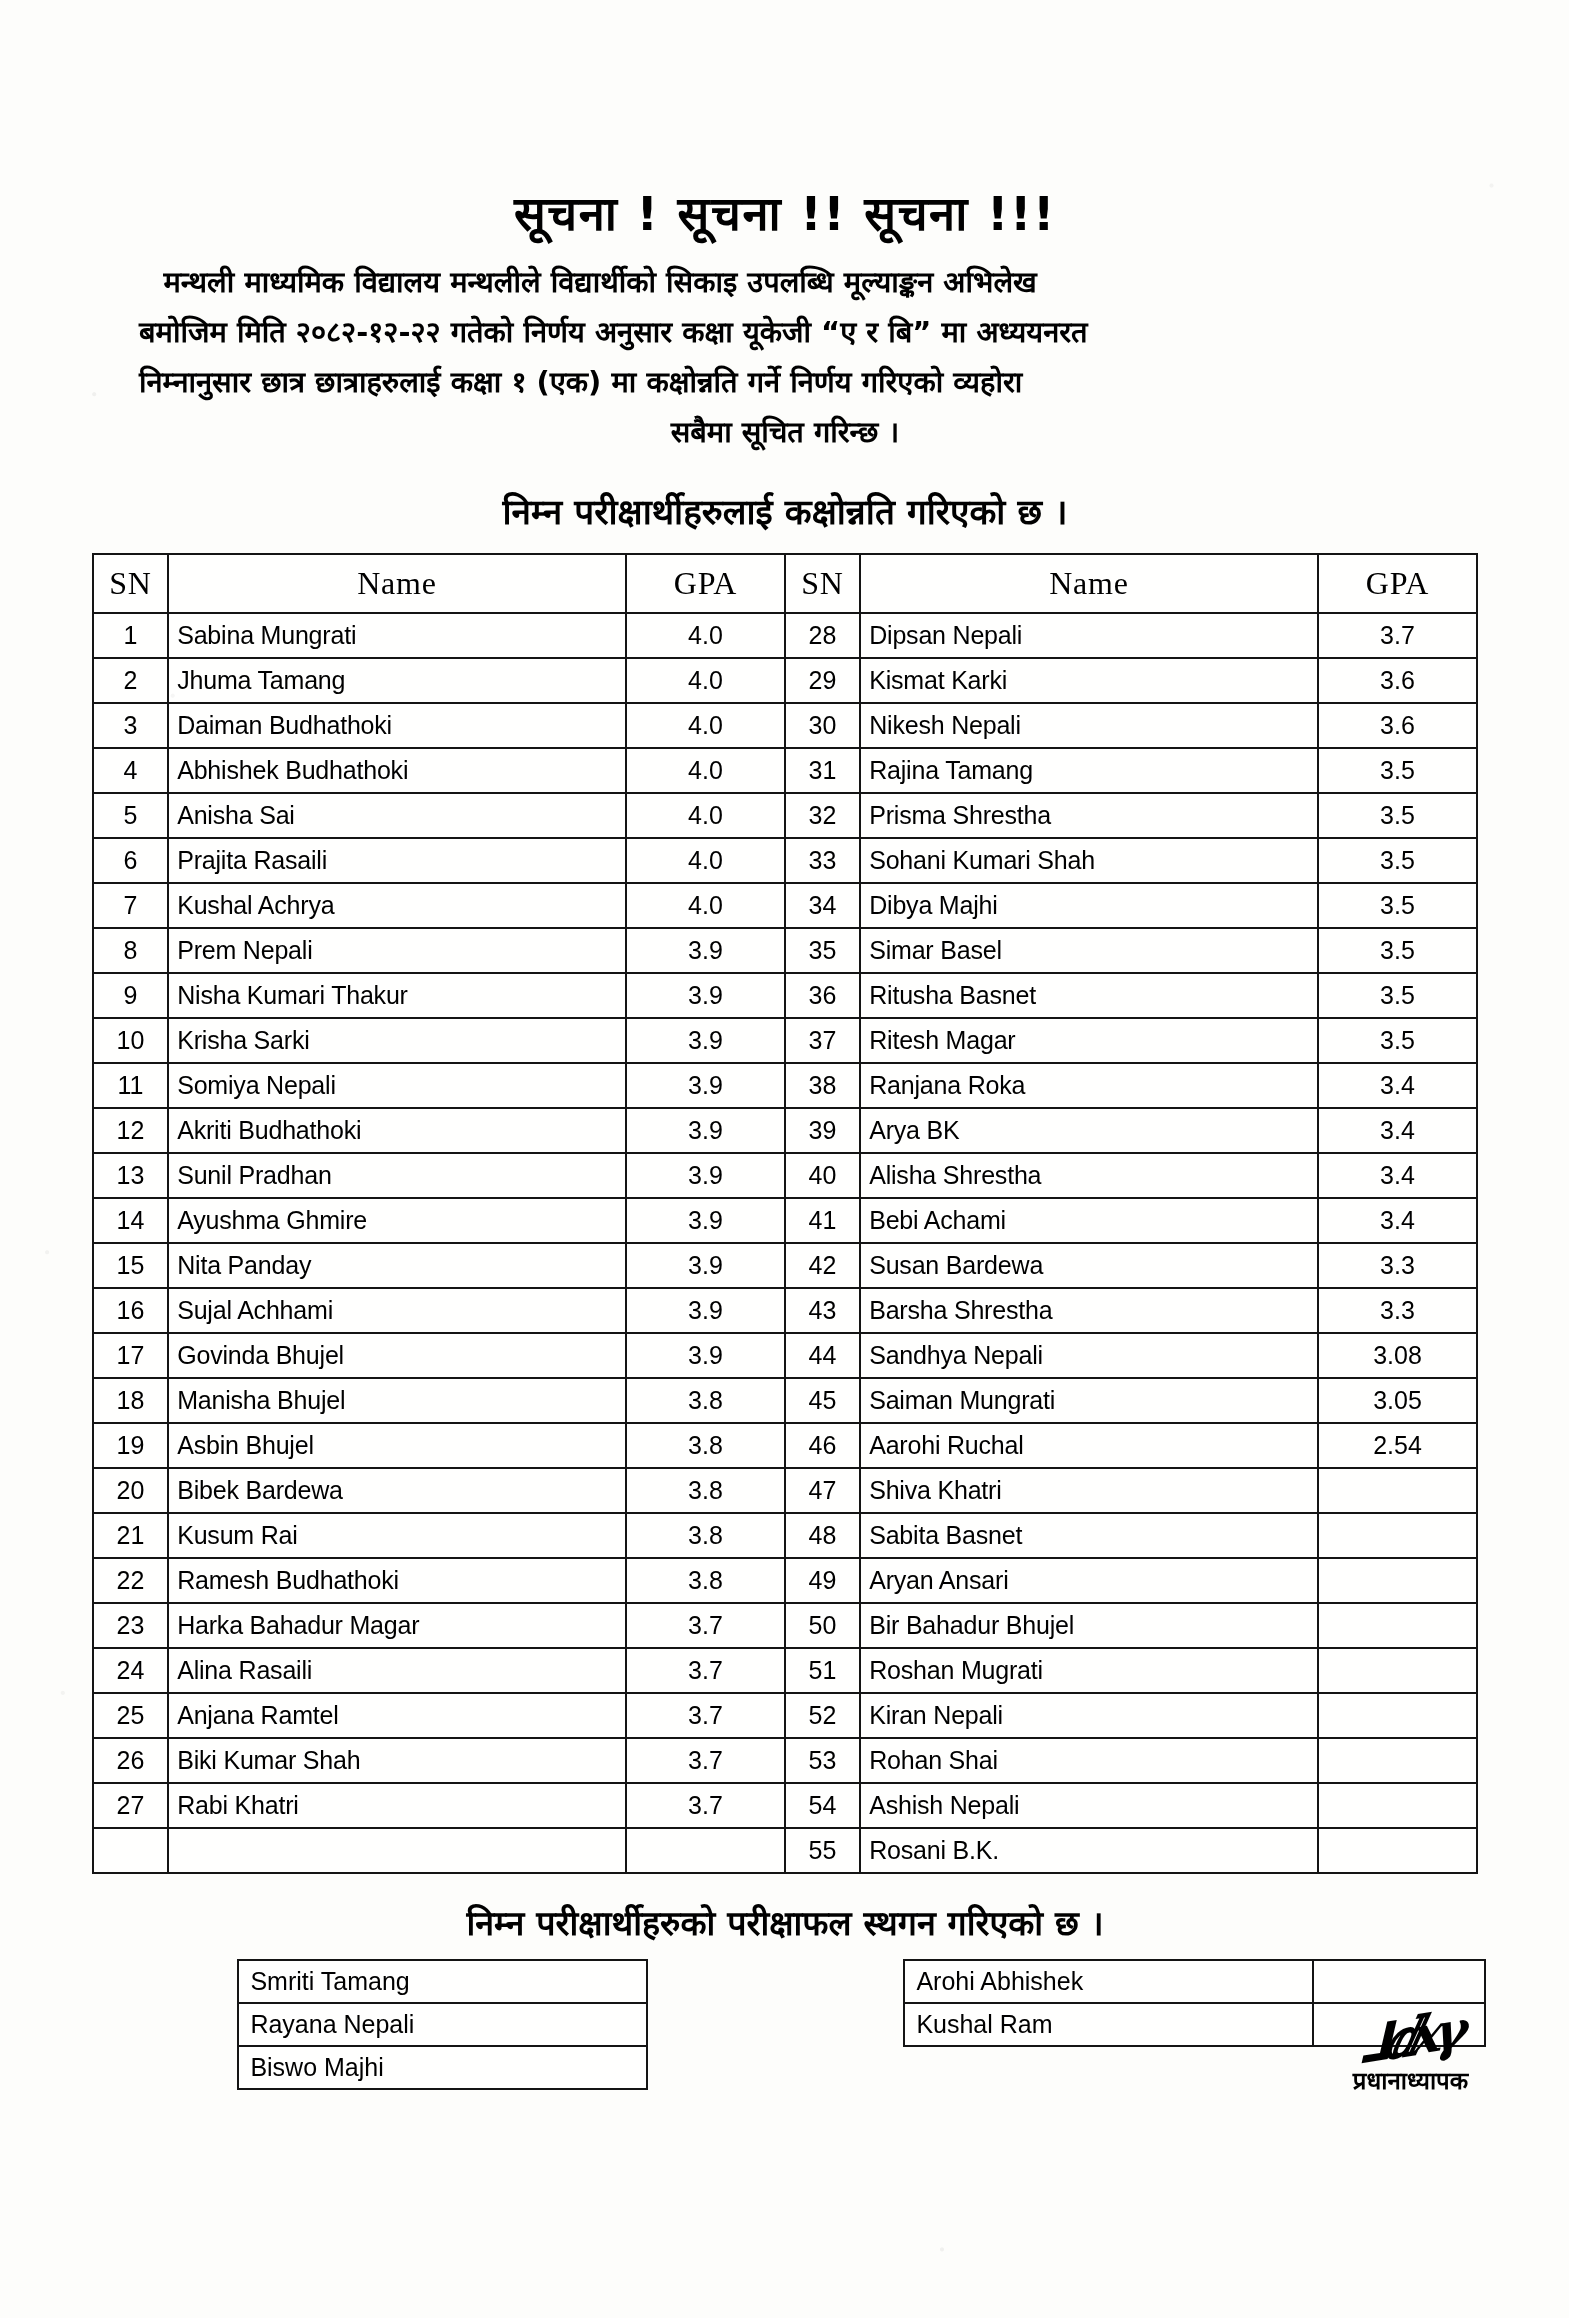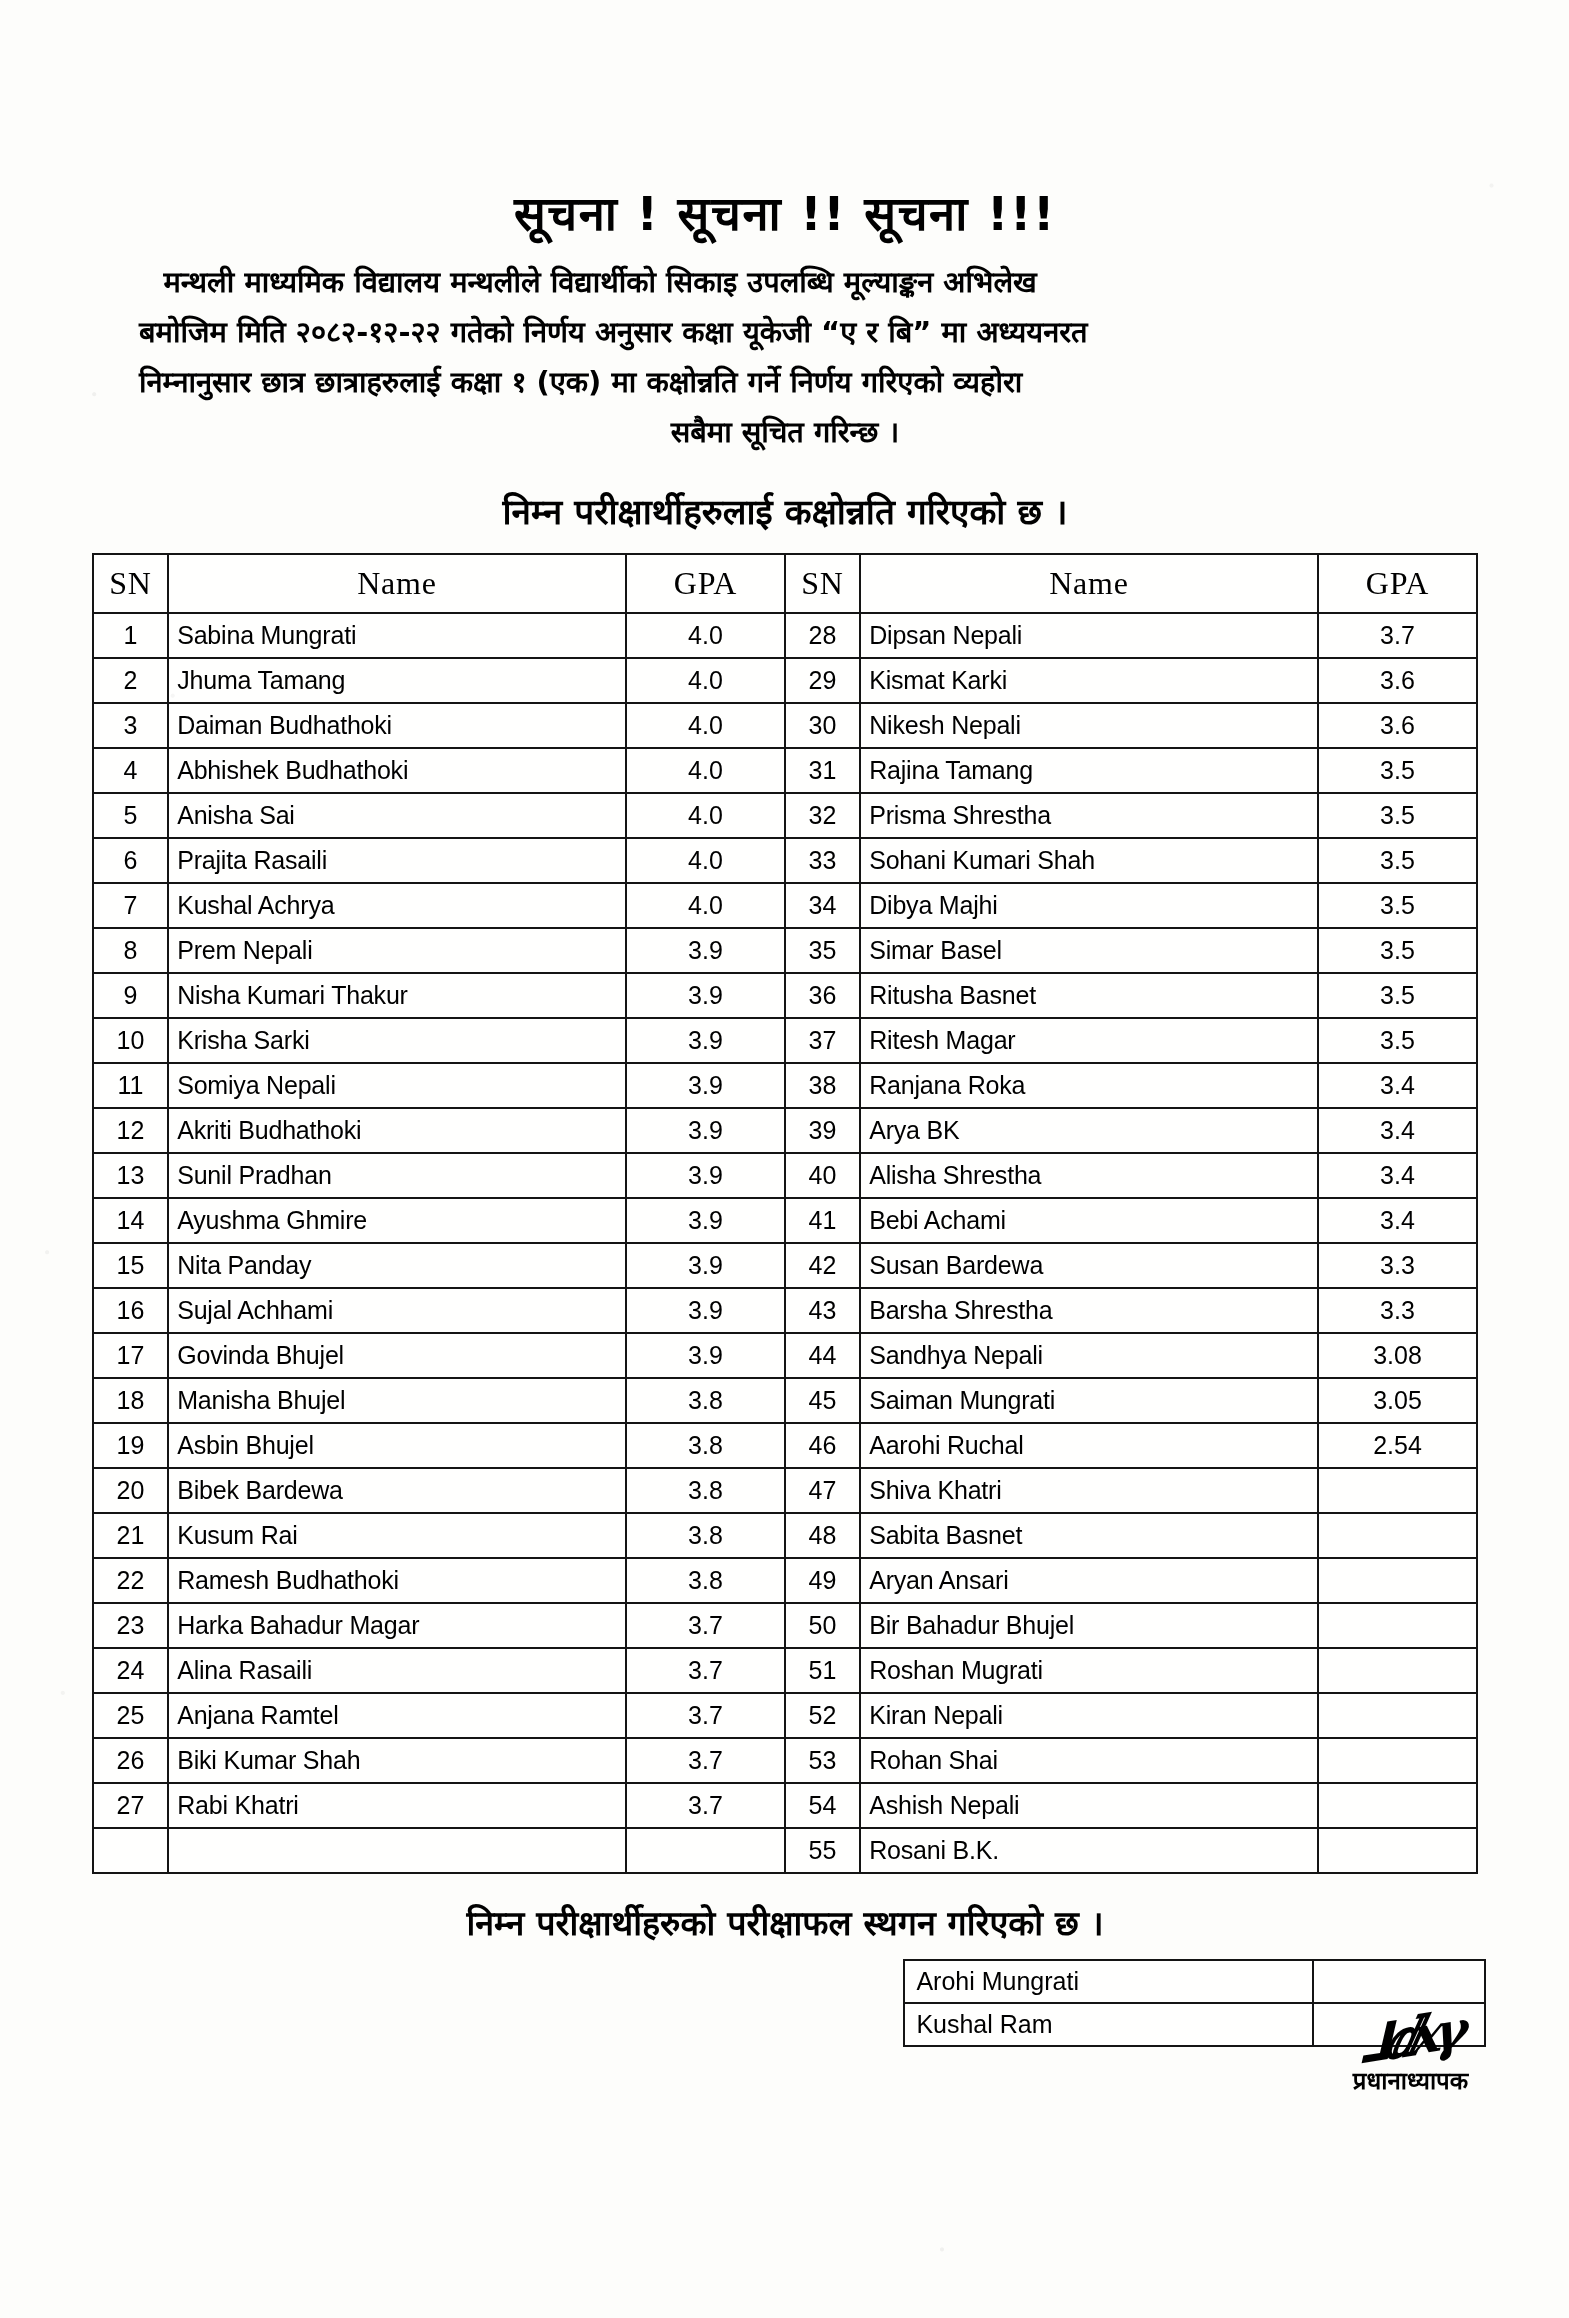--- a/index.html
+++ b/index.html
@@ -419,29 +419,45 @@
           <td class="sn">55</td>
           <td class="nm">Rosani B.K.</td>
           <td class="gp"></td>
         </tr>
       </tbody>
   </table>
 
   <div class="subhead2">निम्न परीक्षार्थीहरुको परीक्षाफल स्थगन गरिएको छ ।</div>
 
   <div class="bottom-wrap">
+    <table class="defer left">
+      <colgroup>
+          <col class="d-name">
+        </colgroup>
+      <tbody id="defer-left">
+          <tr>
+            <td>Smriti Tamang</td>
+          </tr>
+          <tr>
+            <td>Rayana Nepali</td>
+          </tr>
+          <tr>
+            <td>Biswo Majhi</td>
+          </tr>
+        </tbody>
+    </table>
 
     <table class="defer right">
       <colgroup>
           <col class="d-name">
           <col class="d-blank">
         </colgroup>
       <tbody id="defer-right">
           <tr>
-            <td>Arohi Mungrati</td>
+            <td>Arohi Abhishek</td>
             <td></td>
           </tr>
           <tr>
             <td>Kushal Ram</td>
             <td></td>
           </tr>
         </tbody>
     </table>
 
     <div class="sign-area">

